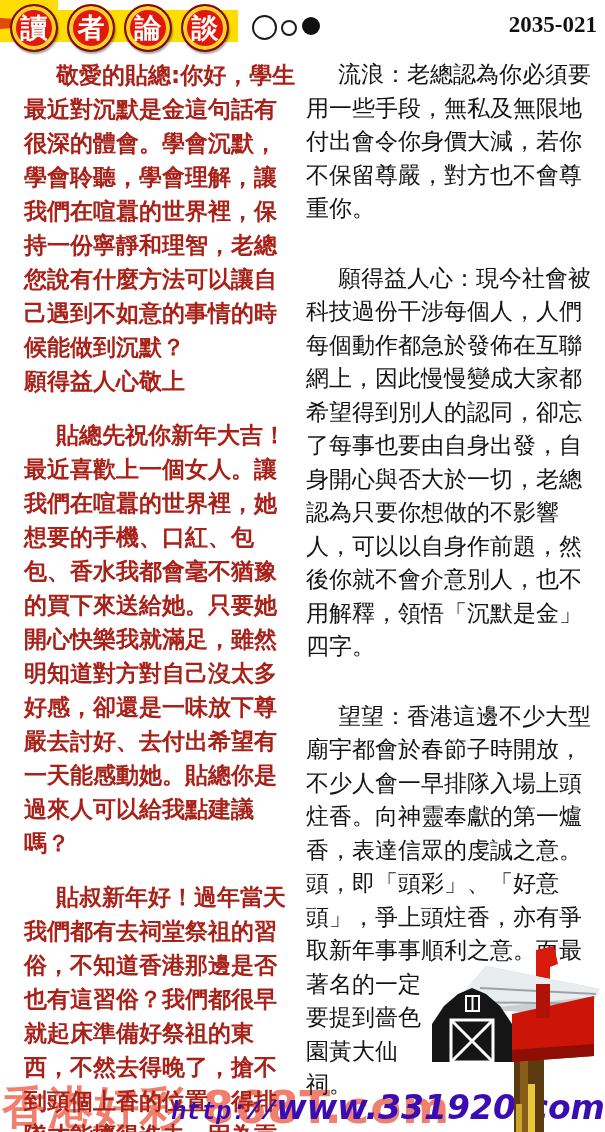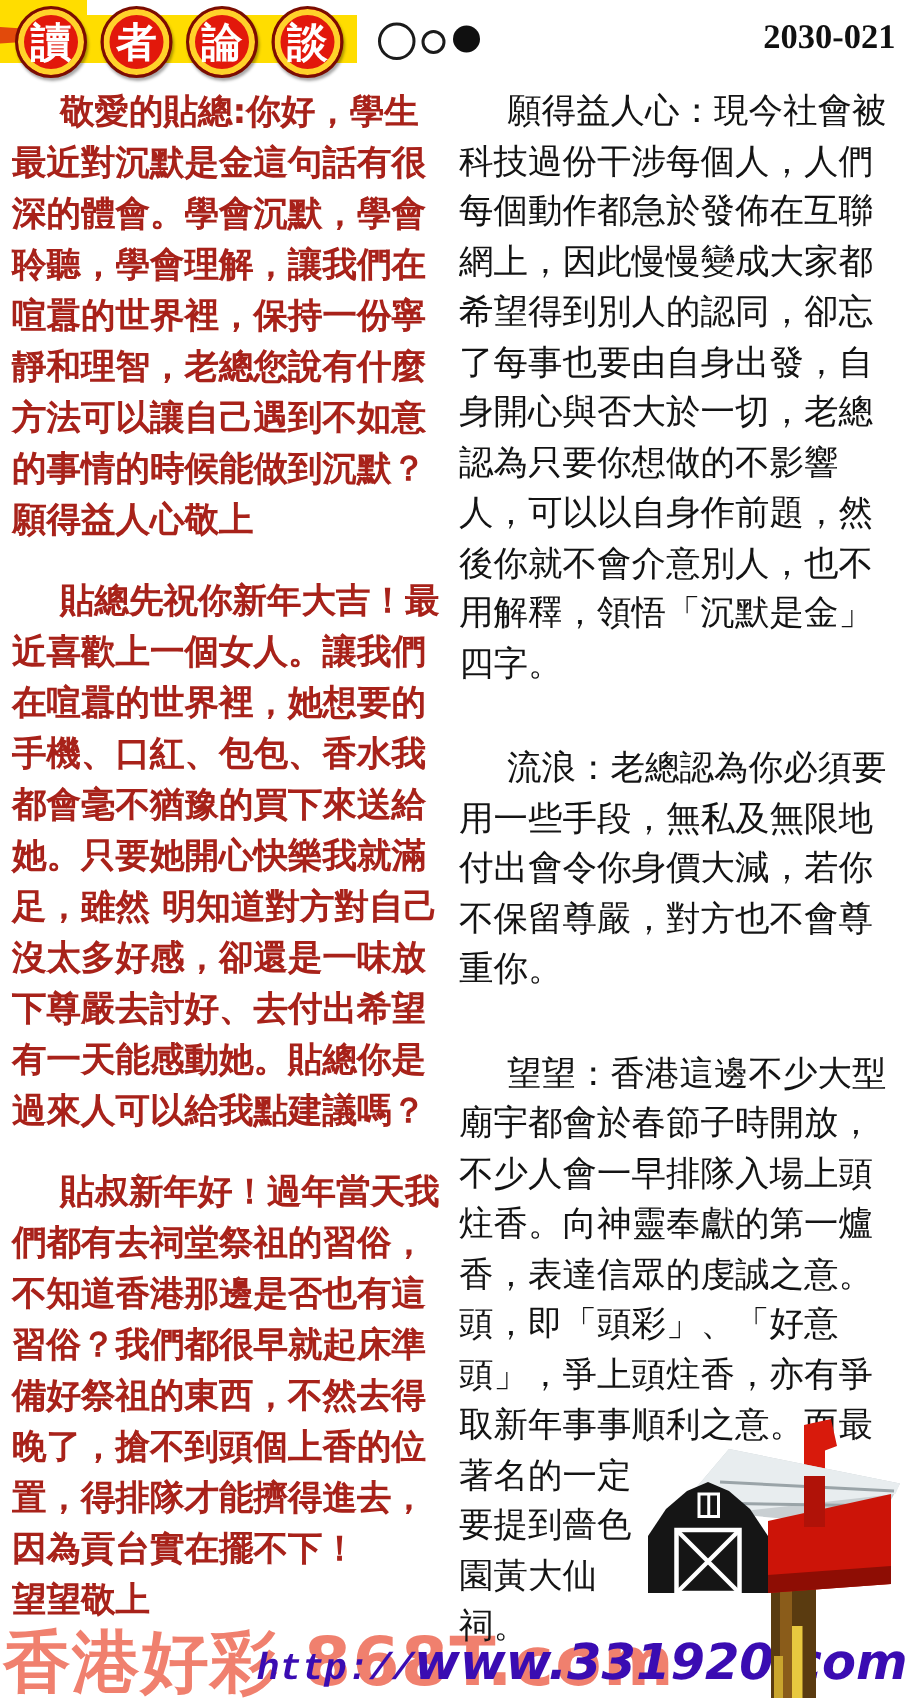--- a/index.html
+++ b/index.html
@@ -25,21 +25,21 @@
     position:absolute;right:8px;top:12px;z-index:2;
     font-family:"Liberation Serif",serif;font-weight:bold;font-size:23px;color:#111;
   }
   
   .col{position:absolute;top:58px;z-index:2;}
   .col-left{left:8px;width:288px;color:#a8221a;}
   .col-right{left:306px;width:294px;color:#141414;}
   .para{margin:0;text-indent:32px;font-size:23px;}
   .col-left .para{line-height:34px;font-weight:600;}
   .col-left .sig{line-height:34px;font-weight:600;font-size:23px;text-align:left;padding-right:14px;}
-  .col-left .para-block{margin-bottom:20px;}
+  .col-left .para-block{margin-bottom:20px;margin-left:16px;}
   .col-right .para{line-height:33.5px;font-weight:500;margin-bottom:36px;}
   .mailbox-spacer{float:right;width:170px;height:150px;}
   
   .watermark{
     position:absolute;left:2px;top:1078px;z-index:1;white-space:nowrap;
     font-size:45px;font-weight:bold;letter-spacing:1px;color:#f0806e;
   }
   .site-url{
     position:absolute;right:0px;top:1088px;z-index:4;white-space:nowrap;
     color:#3a0cb2;font-weight:bold;font-style:italic;line-height:40px;
@@ -62,39 +62,39 @@
     <span class="badge">讀</span>
     <span class="badge">者</span>
     <span class="badge">論</span>
     <span class="badge">談</span>
   </div>
 
   <span class="dot dot-lg"></span>
   <span class="dot dot-sm"></span>
   <span class="dot dot-fill"></span>
 
-  <div class="issue">2030-021</div>
+  <div class="issue">2035-021</div>
 
   <div class="col col-left">
     <div class="para-block">
       <p class="para">敬愛的貼總:你好，學生最近對沉默是金這句話有很深的體會。學會沉默，學會聆聽，學會理解，讓我們在喧囂的世界裡，保持一份寧靜和理智，老總您說有什麼方法可以讓自己遇到不如意的事情的時候能做到沉默？</p>
       <div class="sig">願得益人心敬上</div>
     </div>
     <div class="para-block">
       <p class="para">貼總先祝你新年大吉！最近喜歡上一個女人。讓我們在喧囂的世界裡，她想要的手機、口紅、包包、香水我都會毫不猶豫的買下來送給她。只要她開心快樂我就滿足，雖然 明知道對方對自己沒太多好感，卻還是一味放下尊嚴去討好、去付出希望有一天能感動她。貼總你是過來人可以給我點建議嗎？</p>
     </div>
     <div class="para-block">
       <p class="para">貼叔新年好！過年當天我們都有去祠堂祭祖的習俗，不知道香港那邊是否也有這習俗？我們都很早就起床準備好祭祖的東西，不然去得晚了，搶不到頭個上香的位置，得排隊才能擠得進去，因為貢台實在擺不下！</p>
       <div class="sig">望望敬上</div>
     </div>
   </div>
 
   <div class="col col-right">
+    <p class="para">流浪：老總認為你必須要用一些手段，無私及無限地付出會令你身價大減，若你不保留尊嚴，對方也不會尊重你。</p>
     <p class="para">願得益人心：現今社會被科技過份干涉每個人，人們每個動作都急於發佈在互聯網上，因此慢慢變成大家都希望得到別人的認同，卻忘了每事也要由自身出發，自身開心與否大於一切，老總認為只要你想做的不影響人，可以以自身作前題，然後你就不會介意別人，也不用解釋，領悟「沉默是金」四字。</p>
-    <p class="para">流浪：老總認為你必須要用一些手段，無私及無限地付出會令你身價大減，若你不保留尊嚴，對方也不會尊重你。</p>
     <p class="para"><span>望望：香港這邊不少大型廟宇都會於春節子時開放，不少人會一早排隊入場上頭炷香。向神靈奉獻的第一爐香，表達信眾的虔誠之意。頭，即「頭彩」、「好意頭」，爭上頭炷香，亦有爭取新年事事順利之意。而</span><span class="mailbox-spacer"></span><span>最著名的一定要提到嗇色園黃大仙祠。</span></p>
   </div>
 
   <div class="watermark">香港好彩 868T.com</div>
 
   <div class="site-url"><span class="url-protocol">http://</span><span class="url-host">www.331920.com</span></div>
 
   <svg class="mailbox" width="181" height="188" viewBox="0 0 181 188">
 
     <rect x="90" y="115" width="30" height="73" fill="#5a3b10"></rect>

